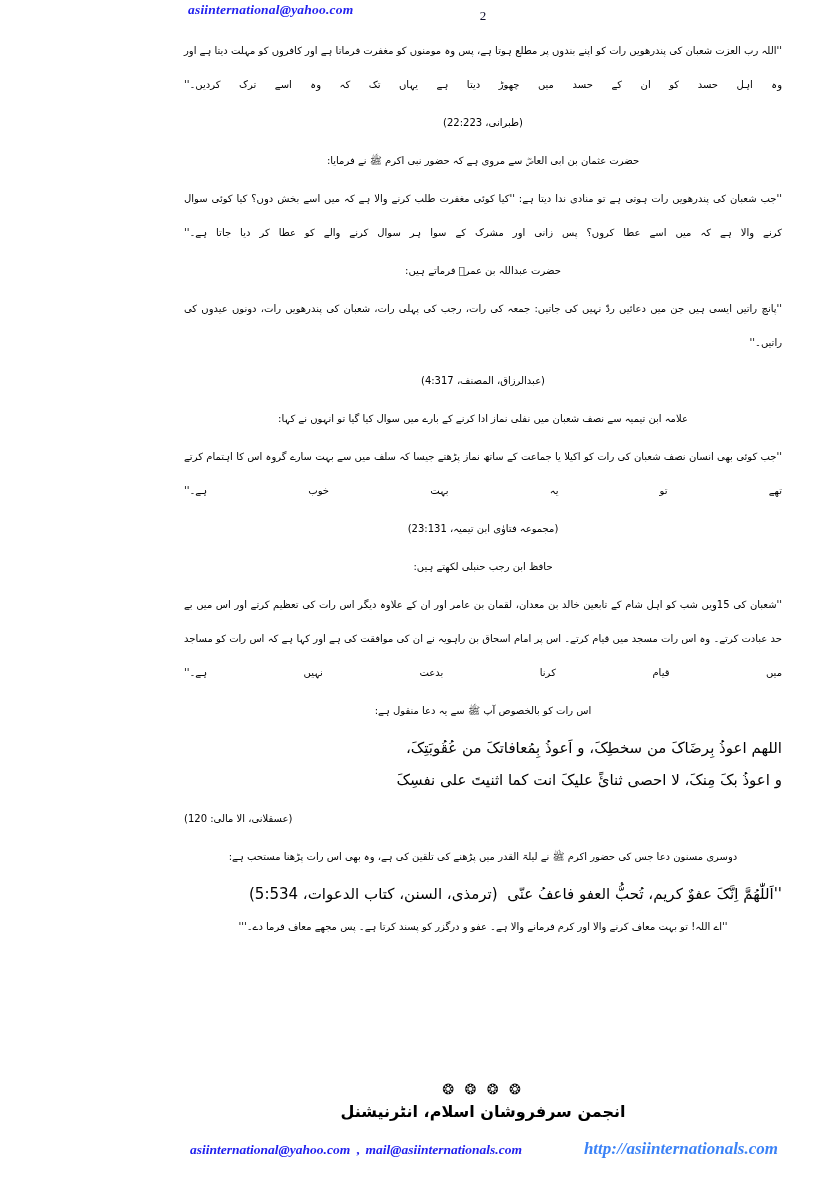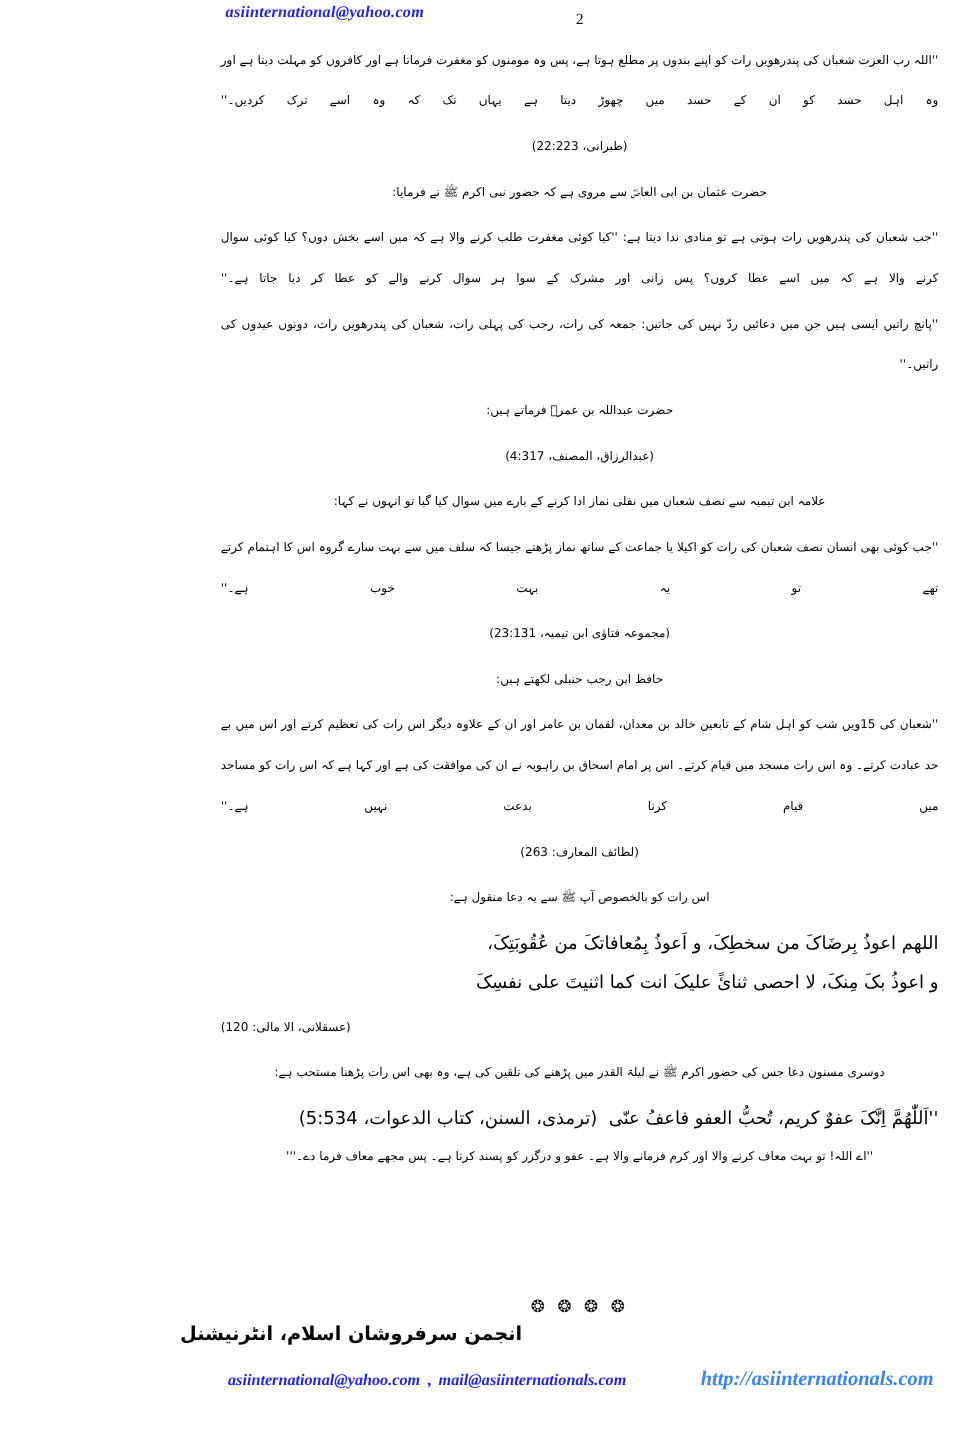--- a/index.html
+++ b/index.html
@@ -125,21 +125,21 @@
     font-size: 14px;
     letter-spacing: 3px;
     color: #000;
     line-height: 18px;
   }
   .ftr-org {
     position: absolute;
     top: 22px;
     left: 0;
     right: 0;
-    text-align: left;
+    text-align: center;
     direction: rtl;
     font-family: "DejaVu Sans", "Liberation Sans", sans-serif;
     font-weight: bold;
     font-size: 16px;
     color: #000;
   }
   .ftr-links {
     position: absolute;
     top: 62px;
     left: 0;
@@ -190,37 +190,36 @@
   <div class="content">
 
     <p class="blk quote">''اللہ رب العزت شعبان کی پندرھویں رات کو اپنے بندوں پر مطلع ہوتا ہے، پس وہ مومنوں کو مغفرت فرماتا ہے اور کافروں کو مہلت دیتا ہے اور وہ اہل حسد کو ان کے حسد میں چھوڑ دیتا ہے یہاں تک کہ وہ اسے ترک کردیں۔''</p>
 
     <p class="blk centerish">(طبرانی، 22:223)</p>
 
     <p class="blk narrator">حضرت عثمان بن ابی العاصؓ سے مروی ہے کہ حضور نبی اکرم ﷺ نے فرمایا:</p>
 
     <p class="blk quote">''جب شعبان کی پندرھویں رات ہوتی ہے تو منادی ندا دیتا ہے: ''کیا کوئی مغفرت طلب کرنے والا ہے کہ میں اسے بخش دوں؟ کیا کوئی سوال کرنے والا ہے کہ میں اسے عطا کروں؟ پس زانی اور مشرک کے سوا ہر سوال کرنے والے کو عطا کر دیا جاتا ہے۔''</p>
 
+    <p class="blk narrator">حضرت عبداللہ بن عمرؓ فرماتے ہیں:</p>
+
     <p class="blk quote">''پانچ راتیں ایسی ہیں جن میں دعائیں ردّ نہیں کی جاتیں: جمعہ کی رات، رجب کی پہلی رات، شعبان کی پندرھویں رات، دونوں عیدوں کی راتیں۔''</p>
 
-    <p class="blk narrator">حضرت عبداللہ بن عمرؓ فرماتے ہیں:</p>
-
     <p class="blk centerish">(عبدالرزاق، المصنف، 4:317)</p>
 
     <p class="blk narrator">علامہ ابن تیمیہ سے نصف شعبان میں نفلی نماز ادا کرنے کے بارے میں سوال کیا گیا تو انہوں نے کہا:</p>
 
     <p class="blk quote">''جب کوئی بھی انسان نصف شعبان کی رات کو اکیلا یا جماعت کے ساتھ نماز پڑھتے جیسا کہ سلف میں سے بہت سارے گروہ اس کا اہتمام کرتے تھے تو یہ بہت خوب ہے۔''</p>
 
     <p class="blk centerish">(مجموعہ فتاوٰی ابن تیمیہ، 23:131)</p>
 
     <p class="blk narrator">حافظ ابن رجب حنبلی لکھتے ہیں:</p>
 
     <p class="blk quote">''شعبان کی 15ویں شب کو اہل شام کے تابعین خالد بن معدان، لقمان بن عامر اور ان کے علاوہ دیگر اس رات کی تعظیم کرتے اور اس میں بے حد عبادت کرتے۔ وہ اس رات مسجد میں قیام کرتے۔ اس پر امام اسحاق بن راہویہ نے ان کی موافقت کی ہے اور کہا ہے کہ اس رات کو مساجد میں قیام کرنا بدعت نہیں ہے۔''</p>
 
-    <p class="blk centerish">(لطائف المعارف: 263)</p>
 
     <p class="blk narrator">اس رات کو بالخصوص آپ ﷺ سے یہ دعا منقول ہے:</p>
 
     <p class="arabic">اللهم اعوذُ بِرضَاکَ من سخطِکَ، و اَعوذُ بِمُعافاتکَ من عُقُوبَتِکَ،</p>
 
     <p class="arabic">و اعوذُ بکَ مِنکَ، لا احصی ثنائً علیکَ انت کما اثنیتَ علی نفسِکَ</p>
 
     <div class="spacer-sm"></div>
 
 

